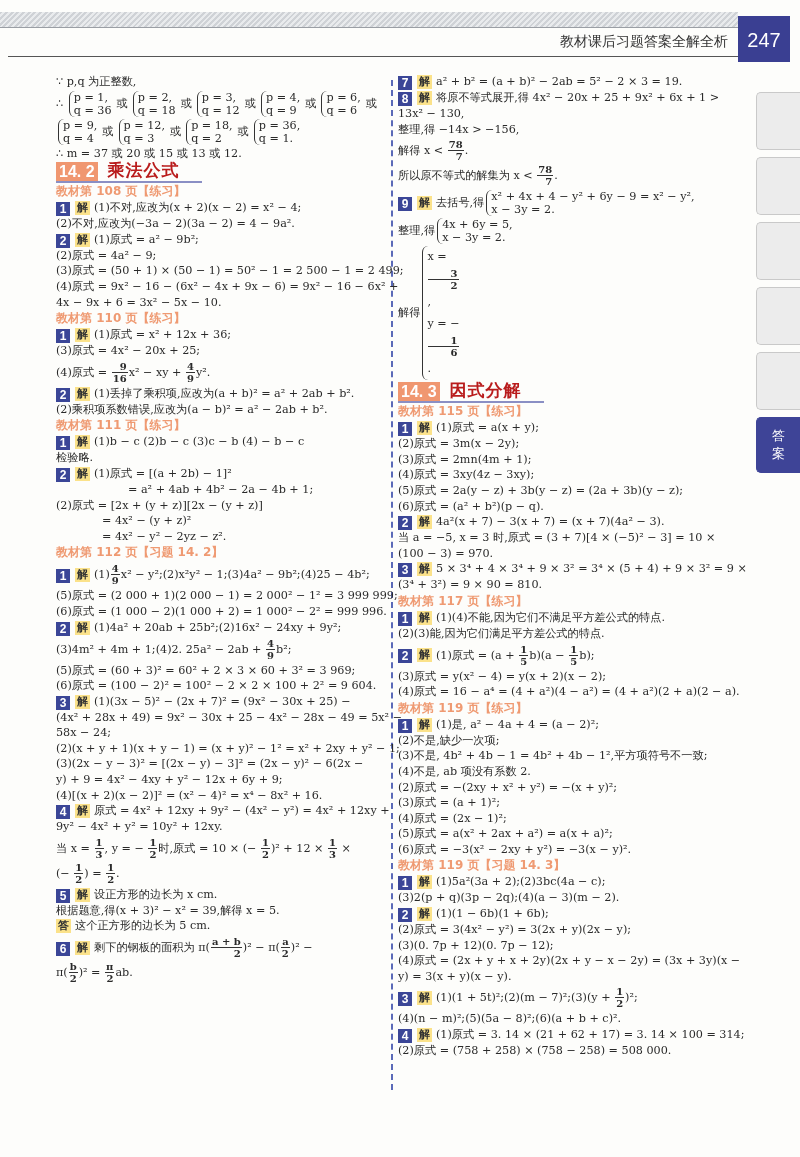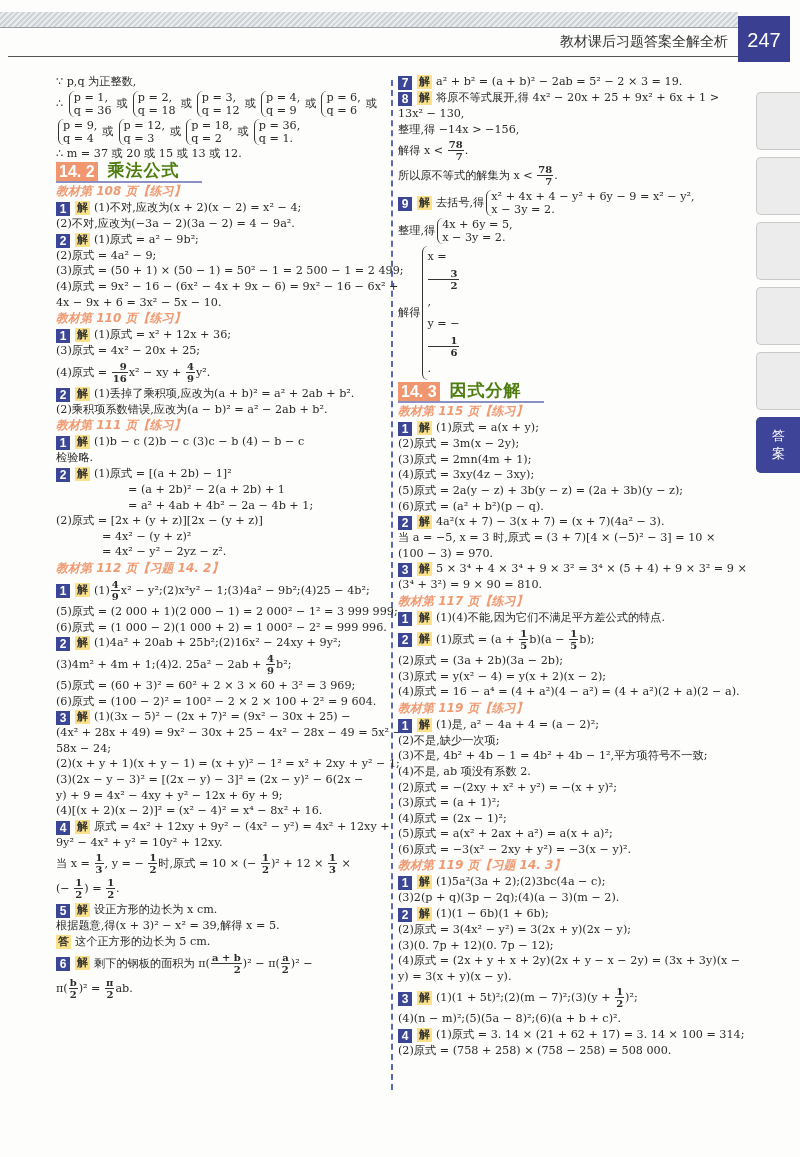--- a/index.html
+++ b/index.html
@@ -55,22 +55,22 @@
   .jie {
     display: inline-block; background: #fbe28a; color: #333; font-weight: bold;
     font-family: "DejaVu Sans", sans-serif; font-size: 11px; padding: 0 2px; line-height: 14px;
     margin-right: 4px;
   }
   .sec-head { display: flex; align-items: center; border-bottom: 2px solid #8a8fc4; width: 146px; height: 22px; }
   .sec-num {
     background: #f09770; color: #fff; font-family: "Liberation Sans", sans-serif; font-weight: bold;
     font-size: 16px; padding: 0 3px; line-height: 19px; margin-right: 10px;
   }
-  .sec-title { font-family: "DejaVu Sans", sans-serif; font-weight: bold; font-size: 17px; color: #4d7c0f; letter-spacing: 1px; }
-  .sub-head { color: #ef9a72; font-family: "DejaVu Sans", sans-serif; font-weight: bold; font-size: 12px; line-height: 17px; font-style: italic; }
+  .sec-title { font-family: "DejaVu Sans", sans-serif; font-weight: bold; font-size: 17px; color: #b91c1c; letter-spacing: 1px; }
+  .sub-head { color: #ef9a72; font-family: "DejaVu Sans", sans-serif; font-weight: bold; font-size: 12px; line-height: 17px; }
 
   .frac { display: inline-block; vertical-align: middle; text-align: right; font-size: 10px; line-height: 11px; margin: 0 1px; font-weight: bold; }
   .frac .n { display: block; border-bottom: 1px solid #333; padding: 0 1px; }
   .frac .d { display: block; padding: 0 1px; }
   .sys { display: inline-block; vertical-align: middle; border-left: 1.5px solid #333; border-radius: 6px 0 0 6px; padding-left: 4px; line-height: 13px; margin: 1px 2px; }
   .sys span { display: block; }
   .or { margin: 0 3px; }
 </style>
 </head>
 <body>
@@ -123,21 +123,20 @@
   <div class="line"><span class="num-badge">1</span><span class="jie">解</span><span>(1)原式 = x² + 12x + 36;</span></div>
   <div class="line">(3)原式 = 4x² − 20x + 25;</div>
   <div class="line tall"><span>(4)原式 =</span> <span class="frac"><span class="n">9</span><span class="d">16</span></span><span>x² − xy +</span> <span class="frac"><span class="n">4</span><span class="d">9</span></span><span>y².</span></div>
   <div class="line"><span class="num-badge">2</span><span class="jie">解</span><span>(1)丢掉了乘积项,应改为(a + b)² = a² + 2ab + b².</span></div>
   <div class="line">(2)乘积项系数错误,应改为(a − b)² = a² − 2ab + b².</div>
 
   <div class="sub-head">教材第 111 页【练习】</div>
   <div class="line"><span class="num-badge">1</span><span class="jie">解</span><span>(1)b − c  (2)b − c  (3)c − b  (4) − b − c</span></div>
   <div class="line">检验略.</div>
   <div class="line"><span class="num-badge">2</span><span class="jie">解</span><span>(1)原式 = [(a + 2b) − 1]²</span></div>
-  <div class="line indent1">= (a + 2b)² − 2(a + 2b) + 1</div>
   <div class="line indent1">= a² + 4ab + 4b² − 2a − 4b + 1;</div>
   <div class="line">(2)原式 = [2x + (y + z)][2x − (y + z)]</div>
   <div class="line indent2">= 4x² − (y + z)²</div>
   <div class="line indent2">= 4x² − y² − 2yz − z².</div>
 
   <div class="sub-head">教材第 112 页【习题 14. 2】</div>
   <div class="line tall"><span class="num-badge">1</span><span class="jie">解</span><span>(1)</span><span class="frac"><span class="n">4</span><span class="d">9</span></span><span>x² − y²;(2)x²y² − 1;(3)4a² − 9b²;(4)25 − 4b²;</span></div>
   <div class="line">(5)原式 = (2 000 + 1)(2 000 − 1) = 2 000² − 1² = 3 999 999;</div>
   <div class="line">(6)原式 = (1 000 − 2)(1 000 + 2) = 1 000² − 2² = 999 996.</div>
   <div class="line"><span class="num-badge">2</span><span class="jie">解</span><span>(1)4a² + 20ab + 25b²;(2)16x² − 24xy + 9y²;</span></div>
@@ -200,22 +199,22 @@
   <div class="line">(5)原式 = 2a(y − z) + 3b(y − z) = (2a + 3b)(y − z);</div>
   <div class="line">(6)原式 = (a² + b²)(p − q).</div>
   <div class="line"><span class="num-badge">2</span><span class="jie">解</span><span>4a²(x + 7) − 3(x + 7) = (x + 7)(4a² − 3).</span></div>
   <div class="line">当 a = −5, x = 3 时,原式 = (3 + 7)[4 × (−5)² − 3] = 10 ×</div>
   <div class="line">(100 − 3) = 970.</div>
   <div class="line"><span class="num-badge">3</span><span class="jie">解</span><span>5 × 3⁴ + 4 × 3⁴ + 9 × 3² = 3⁴ × (5 + 4) + 9 × 3² = 9 ×</span></div>
   <div class="line">(3⁴ + 3²) = 9 × 90 = 810.</div>
 
   <div class="sub-head">教材第 117 页【练习】</div>
   <div class="line"><span class="num-badge">1</span><span class="jie">解</span><span>(1)(4)不能,因为它们不满足平方差公式的特点.</span></div>
+  <div class="line">(2)(3)能,因为它们满足平方差公式的特点.</div>
   <div class="line tall"><span class="num-badge">2</span><span class="jie">解</span><span>(1)原式 = (a +</span> <span class="frac"><span class="n">1</span><span class="d">5</span></span><span>b)(a −</span> <span class="frac"><span class="n">1</span><span class="d">5</span></span><span>b);</span></div>
-  <div class="line">(2)原式 = (3a + 2b)(3a − 2b);</div>
   <div class="line">(3)原式 = y(x² − 4) = y(x + 2)(x − 2);</div>
   <div class="line">(4)原式 = 16 − a⁴ = (4 + a²)(4 − a²) = (4 + a²)(2 + a)(2 − a).</div>
 
   <div class="sub-head">教材第 119 页【练习】</div>
   <div class="line"><span class="num-badge">1</span><span class="jie">解</span><span>(1)是, a² − 4a + 4 = (a − 2)²;</span></div>
   <div class="line">(2)不是,缺少一次项;</div>
   <div class="line">(3)不是, 4b² + 4b − 1 = 4b² + 4b − 1²,平方项符号不一致;</div>
   <div class="line">(4)不是, ab 项没有系数 2.</div>
   <div class="line">(2)原式 = −(2xy + x² + y²) = −(x + y)²;</div>
   <div class="line">(3)原式 = (a + 1)²;</div>

